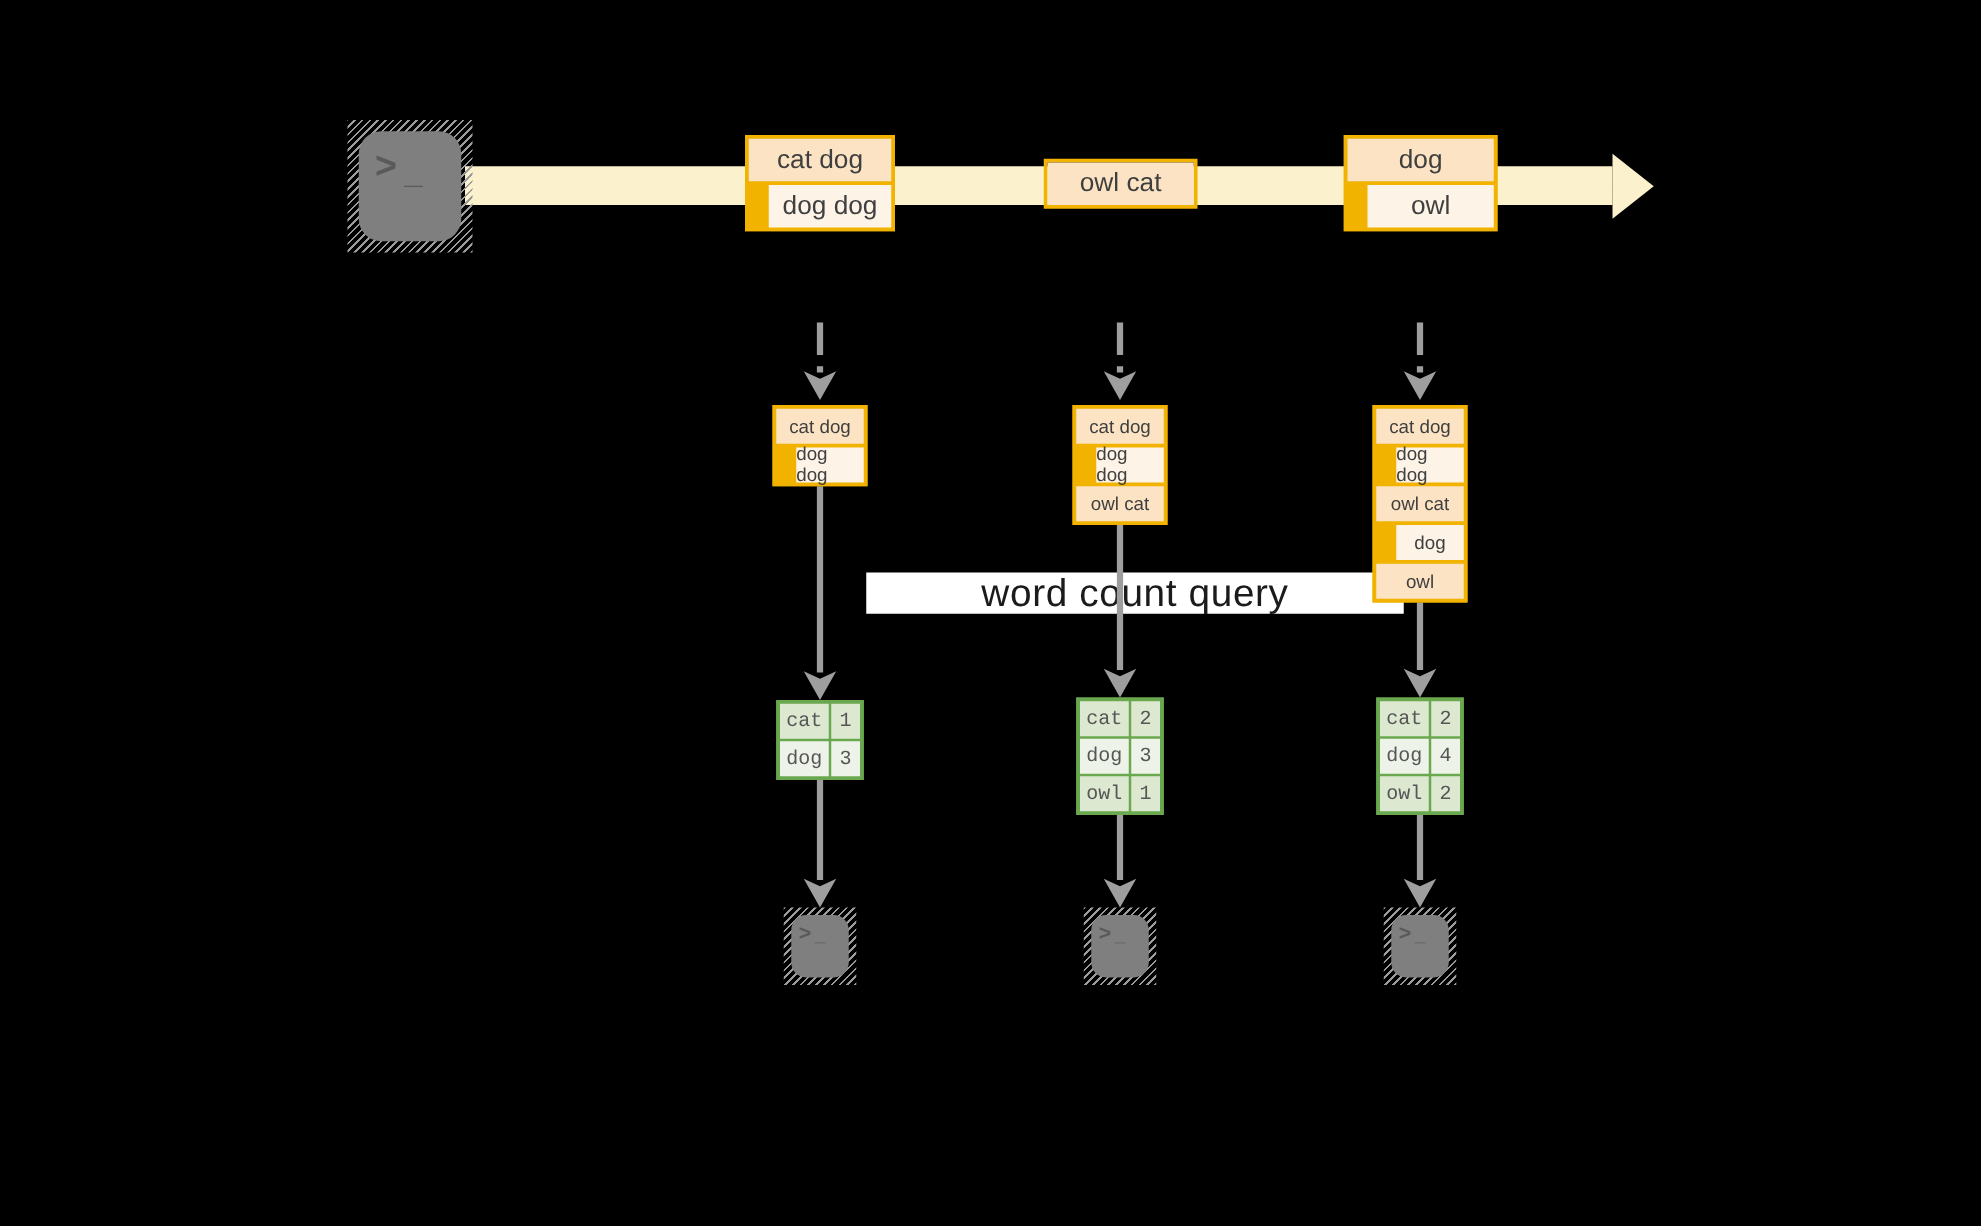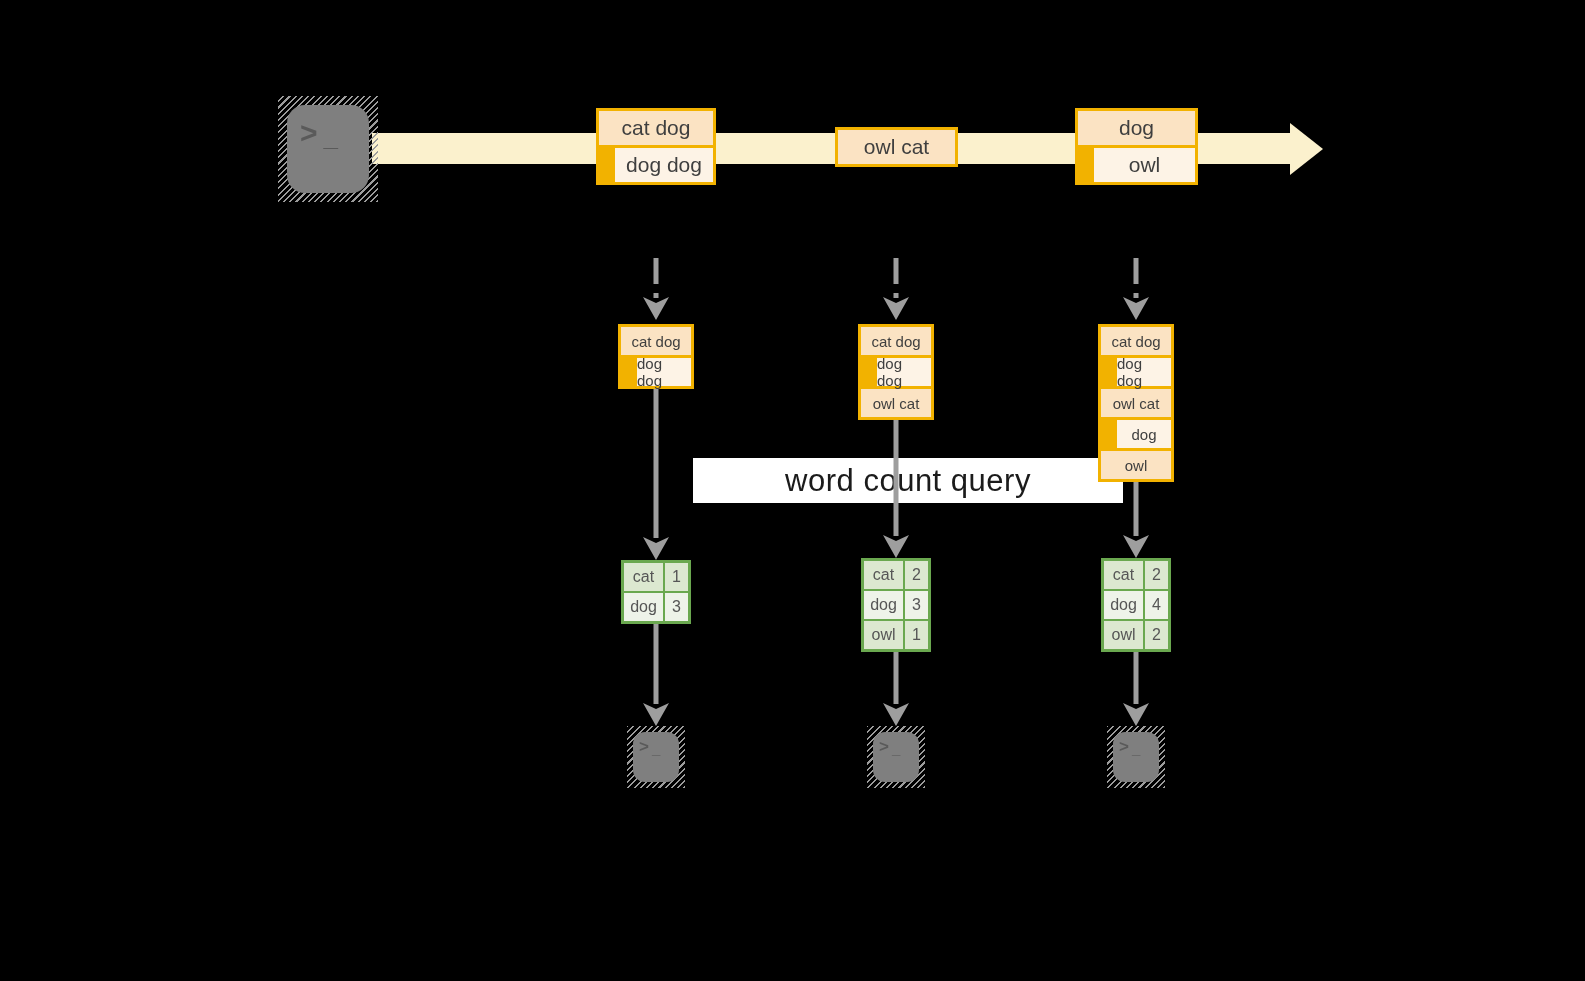--- a/index.html
+++ b/index.html
@@ -38,31 +38,31 @@
   .sbox .row{display:flex;align-items:center;justify-content:center;color:var(--ink);}
   .sbox .row.alt-a{background:var(--peach);}
   .sbox .row.alt-b{background:var(--cream);margin-left:16px;}
   .sbox.stream-rec .row{height:34px;font-size:21px;}
   .sbox.state .row{height:28px;font-size:15px;}
 
   
   .gtable{position:absolute;z-index:3;display:flex;flex-direction:column;gap:2px;
     border:3px solid var(--green);background:var(--green);}
   .gtable .row{display:flex;gap:2px;height:28px;}
-  .gtable .cell{display:flex;align-items:center;justify-content:center;color:#565656;font-size:16px;}
+  .gtable .cell{display:flex;align-items:center;justify-content:center;color:#565656;font-size:16px;font-family:Liberation Mono, monospace;}
   .gtable .cell.word{width:39px;}
   .gtable .cell.num{width:23px;}
   .gtable .row.alt-a .cell{background:var(--green-a);}
   .gtable .row.alt-b .cell{background:var(--green-b);}
 
   
   svg.arrow{position:absolute;z-index:2;overflow:visible;}
 
   
-  .banner{position:absolute;left:693px;top:458px;width:430px;height:45px;z-index:1;
+  .banner{position:absolute;left:693px;top:458px;width:430px;height:33px;z-index:1;
     background:var(--banner-bg);color:#1b1b1b;font-size:31px;
     display:flex;align-items:center;justify-content:center;letter-spacing:.5px;}
 </style>
 </head>
 <body>
 
 <div class="canvas">
 
   <div class="stream-band"></div>
   <div class="stream-head"></div>

